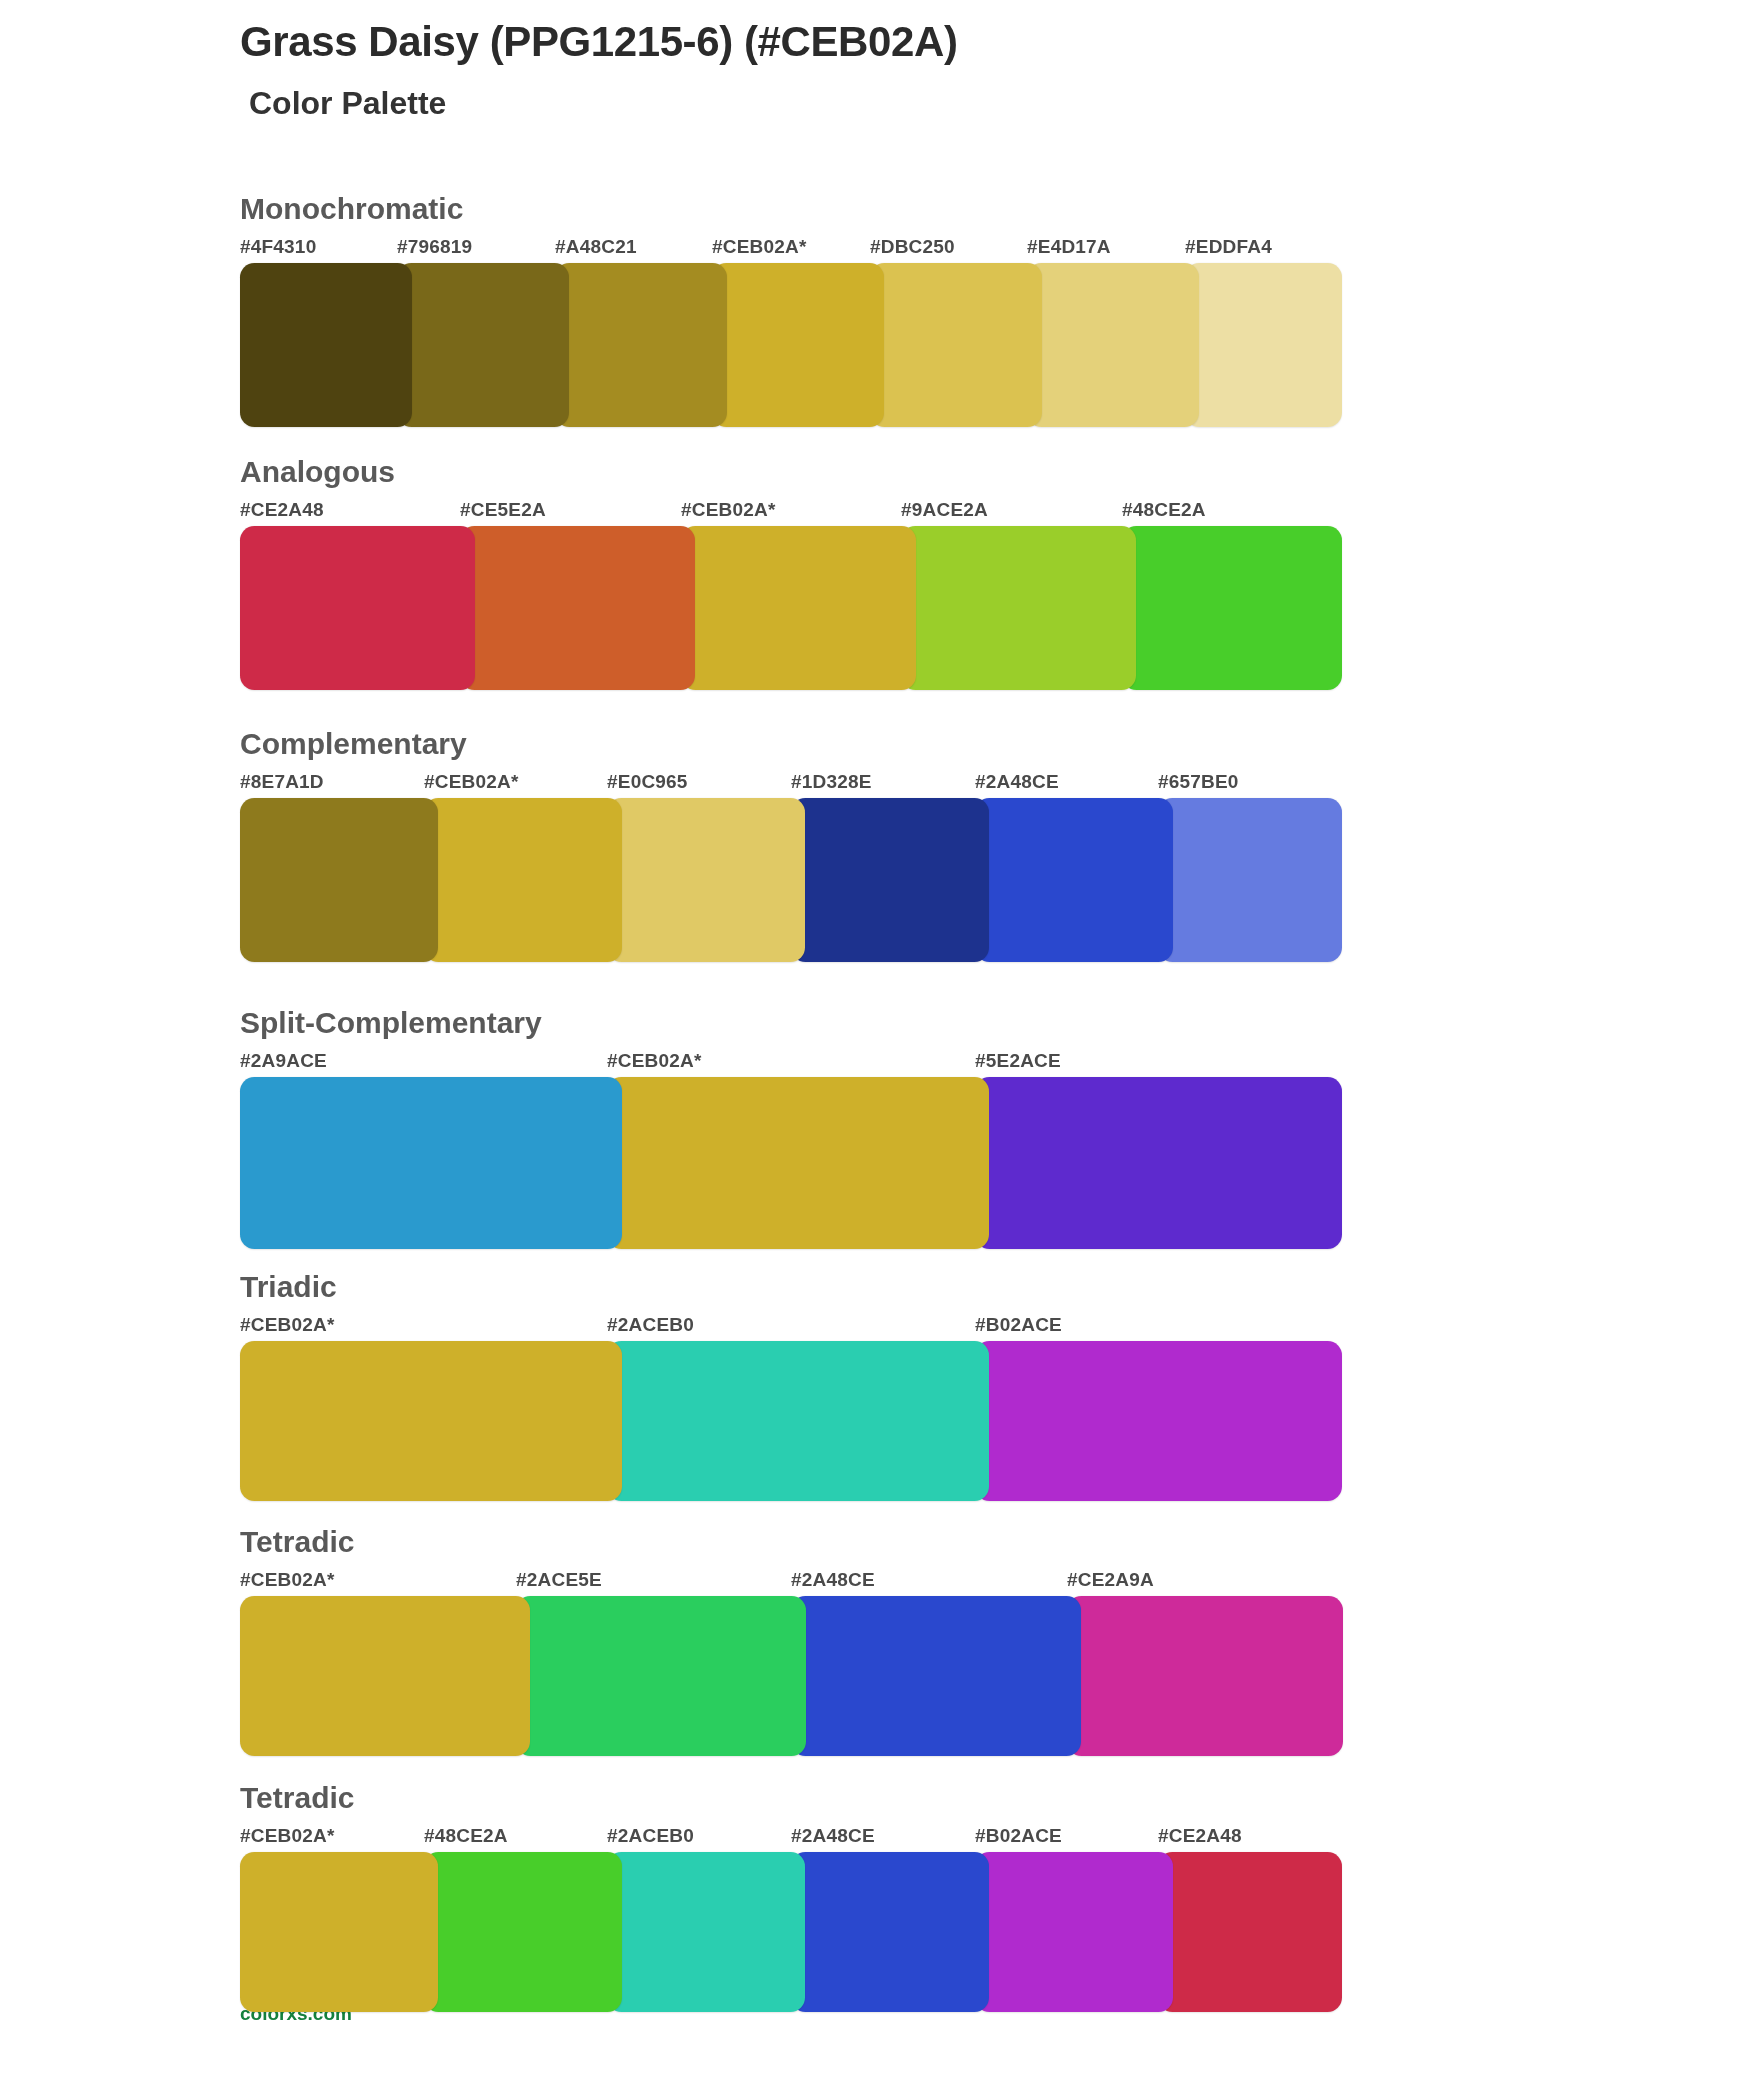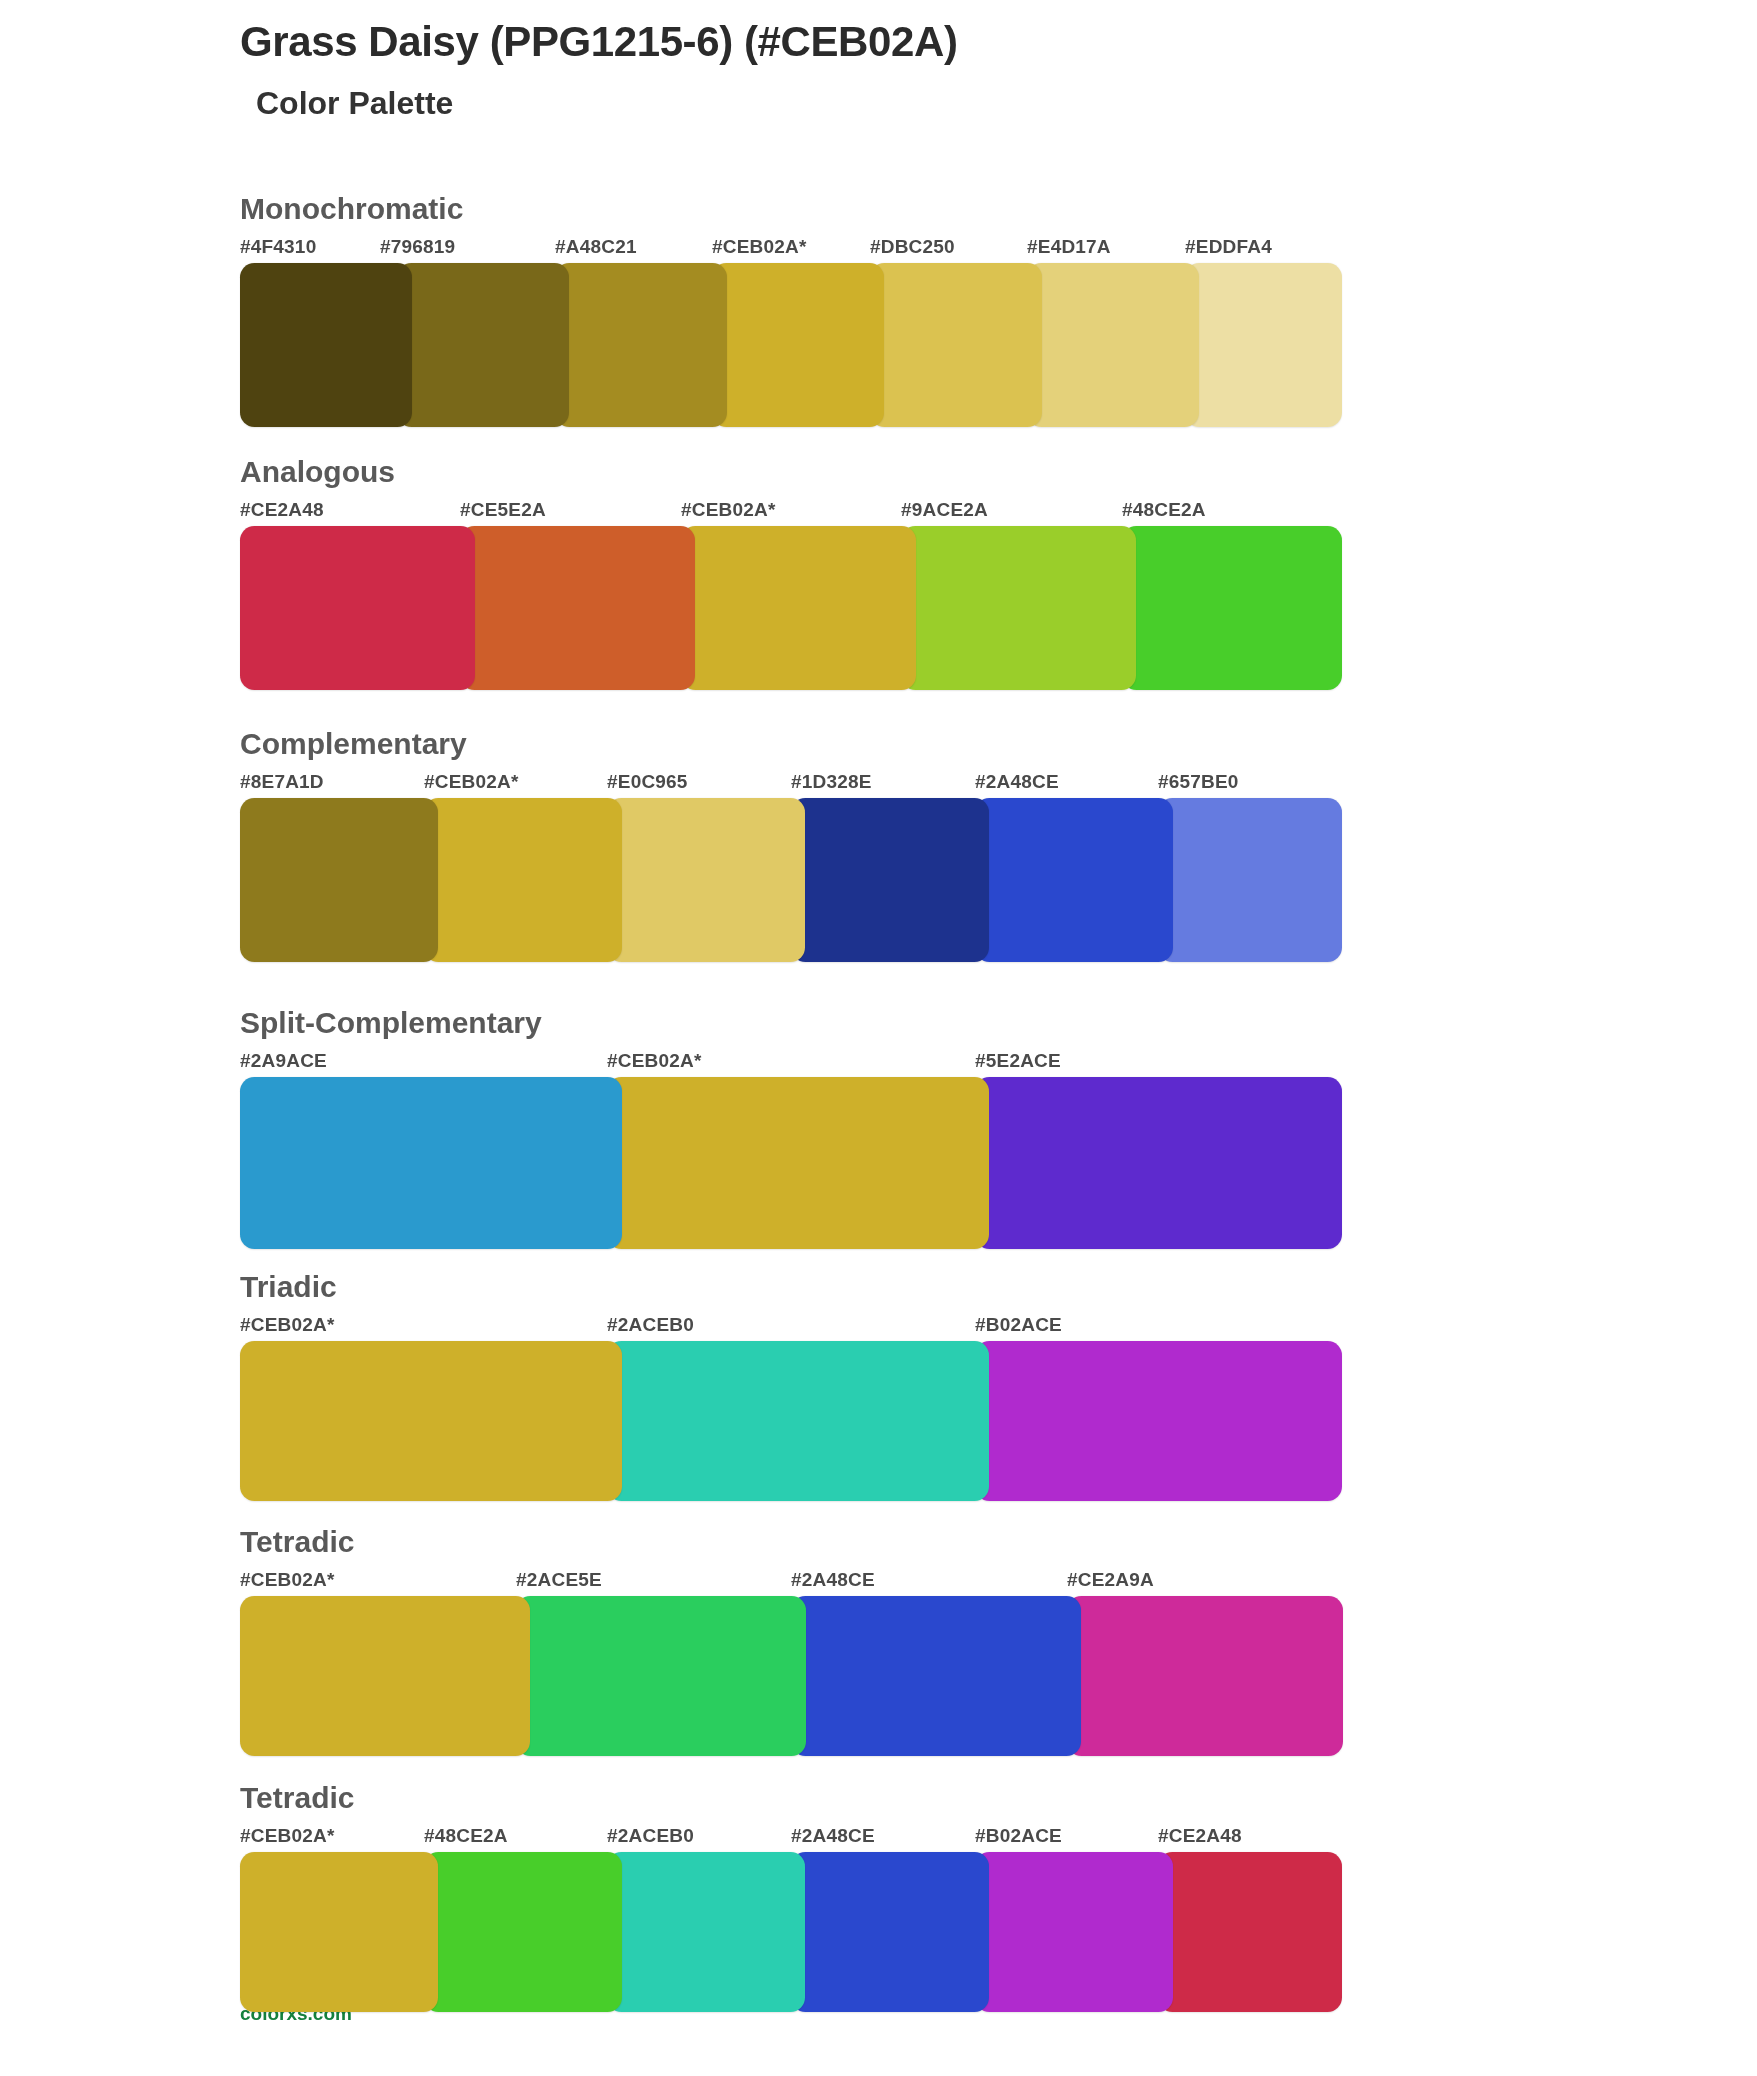--- a/index.html
+++ b/index.html
@@ -38,21 +38,21 @@
     color: #2b2b2b;
     letter-spacing: -0.4px;
     line-height: 1.15;
     margin: 0;
     white-space: nowrap;
   }
   .page-subtitle {
     font-size: 32px;
     font-weight: bold;
     color: #333333;
-    margin: 16px;
+    margin: 9px;
     margin-top: 19px;
     line-height: 1.15;
     white-space: nowrap;
   }
 
   
   .sections {
     position: absolute;
     left: 0;
     top: 0;
@@ -122,21 +122,21 @@
     <h1 class="page-title">Grass Daisy (PPG1215-6) (#CEB02A)</h1>
     <h2 class="page-subtitle">Color Palette</h2>
   </div>
 
   <div class="sections" id="sections-root">
       <div class="section" style="top: 192px;">
         <h3 class="section-title">Monochromatic</h3>
         <div class="swatch-row">
           <div class="swatch-labels">
             <span class="swatch-label" style="left: 0px;">#4F4310</span>
-            <span class="swatch-label" style="left: 140px;">#796819</span>
+            <span class="swatch-label" style="left: 157px;">#796819</span>
             <span class="swatch-label" style="left: 315px;">#A48C21</span>
             <span class="swatch-label" style="left: 472px;">#CEB02A*</span>
             <span class="swatch-label" style="left: 630px;">#DBC250</span>
             <span class="swatch-label" style="left: 787px;">#E4D17A</span>
             <span class="swatch-label" style="left: 945px;">#EDDFA4</span>
           </div>
           <div class="swatch-bars" style="height: 164px;">
             <div class="swatch" title="#4F4310" style="left: 0px; width: 172px; height: 164px; background: rgb(79, 67, 16); z-index: 7;"></div>
             <div class="swatch" title="#796819" style="left: 157px; width: 172px; height: 164px; background: rgb(121, 104, 25); z-index: 6;"></div>
             <div class="swatch" title="#A48C21" style="left: 315px; width: 172px; height: 164px; background: rgb(164, 140, 33); z-index: 5;"></div>

